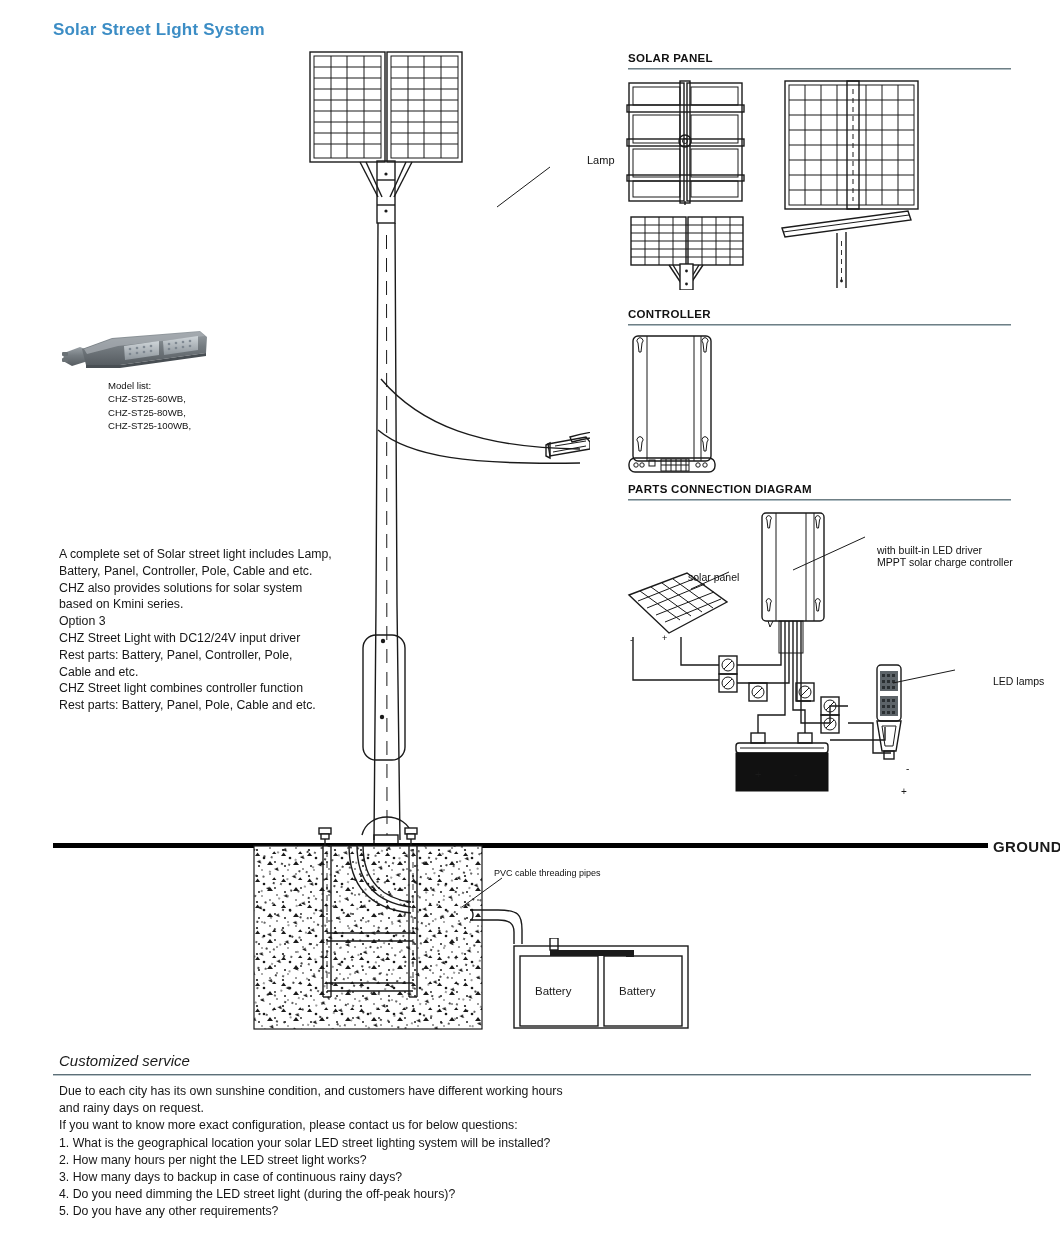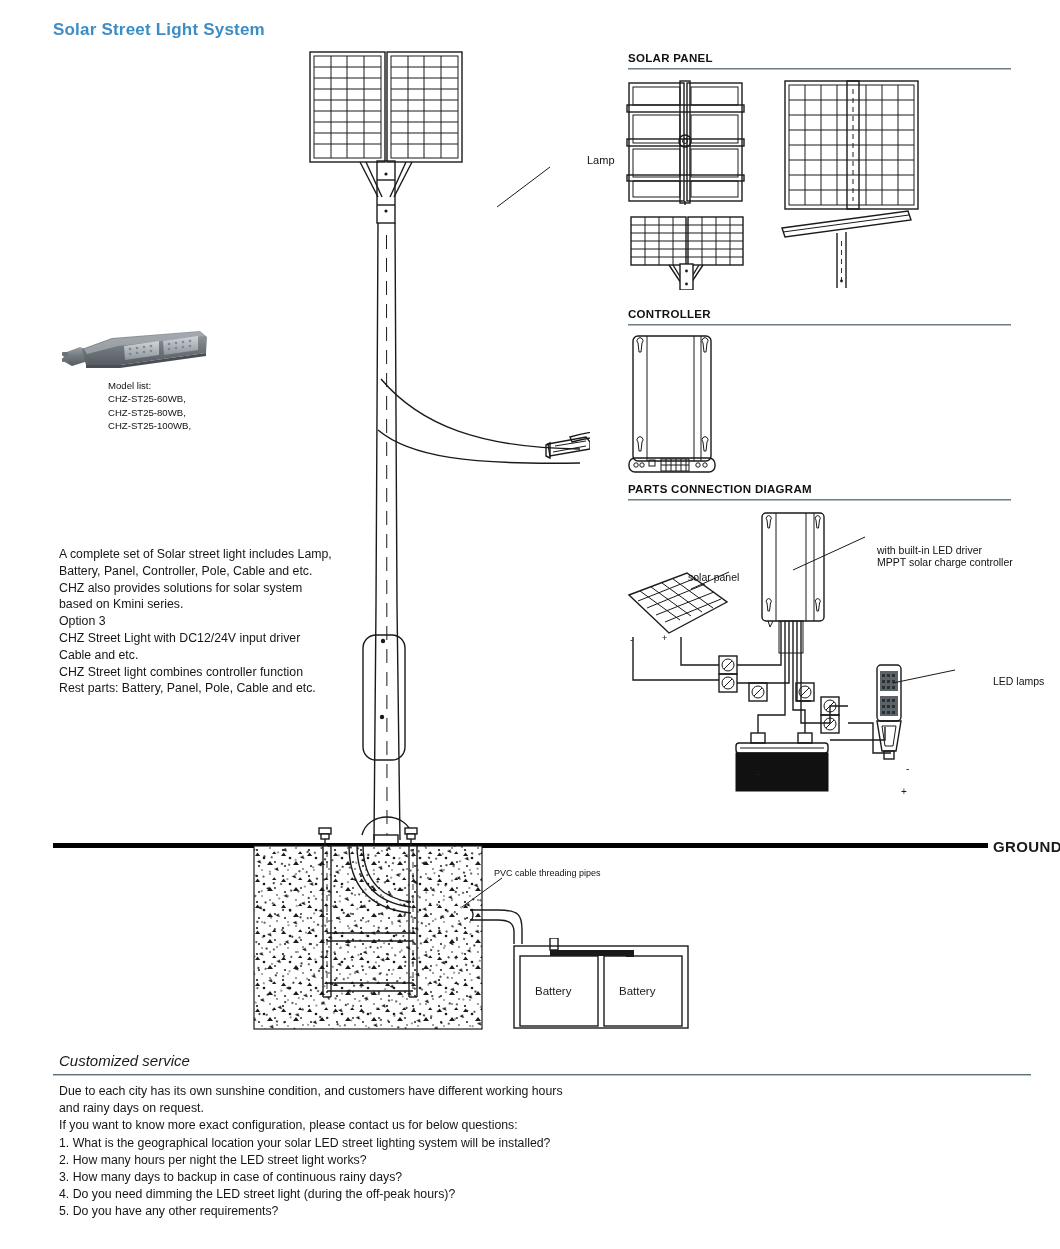--- a/index.html
+++ b/index.html
@@ -191,20 +191,21 @@
   <div>CHZ-ST25-100WB,</div>
 </div>
 
 <div class="abs" id="desc-block">
   <div>A complete set of Solar street light includes Lamp,</div>
   <div>Battery, Panel, Controller, Pole, Cable and etc.</div>
   <div>CHZ also provides solutions for solar system</div>
   <div>based on Kmini series.</div>
   <div>Option 3</div>
   <div>CHZ Street Light with DC12/24V input driver</div>
+  <div>Rest parts: Battery, Panel, Controller, Pole,</div>
   <div>Cable and etc.</div>
   <div>CHZ Street light combines controller function</div>
   <div>Rest parts: Battery, Panel, Pole, Cable and etc.</div>
 </div>
 
 <div class="abs sec-head" style="left:628px;top:52px;">SOLAR PANEL</div>
 <div class="abs sec-rule" style="left:628px;top:68px;width:383px;"></div>
 
 <div class="abs" style="left:625px;top:75px;width:300px;height:215px;">
   <svg width="300" height="215" viewBox="0 0 300 215">

